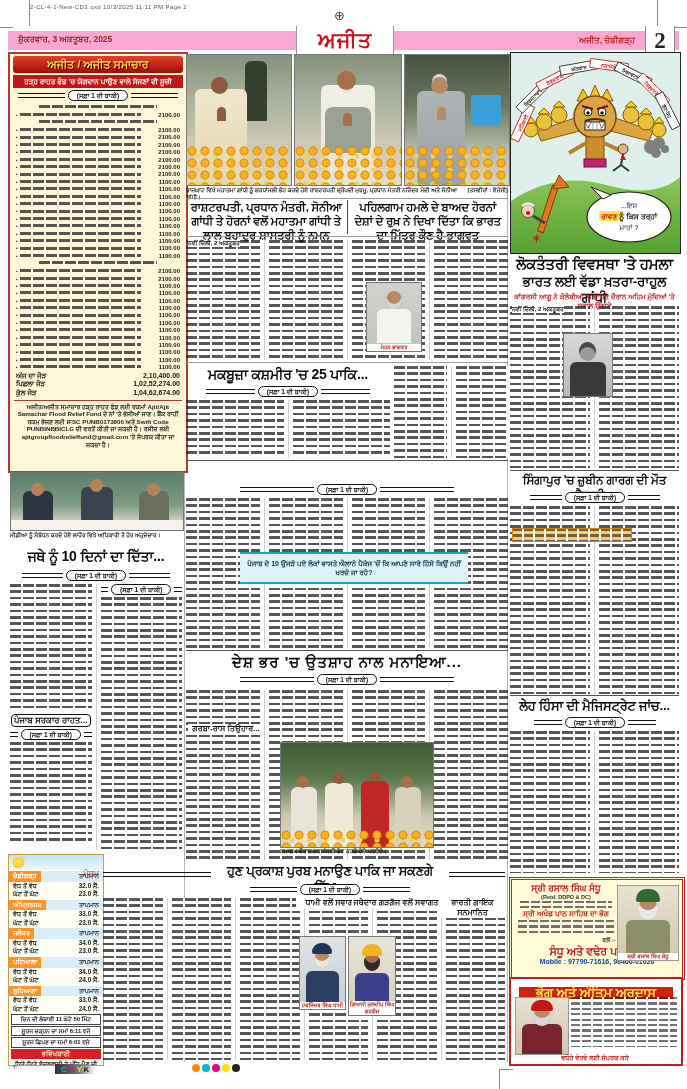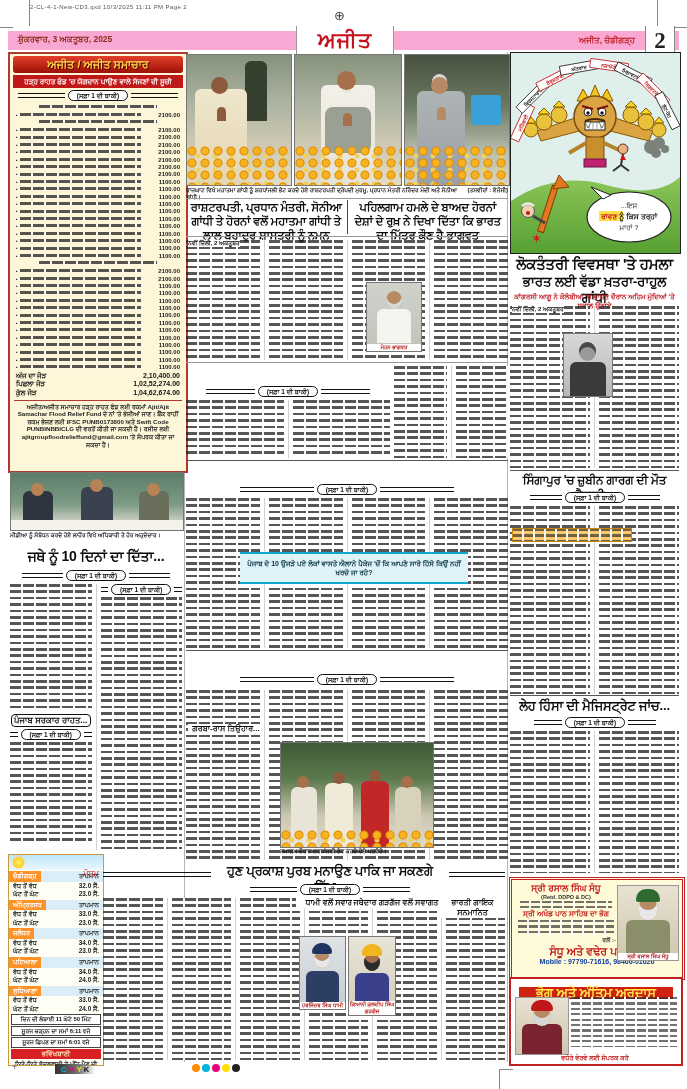--- a/index.html
+++ b/index.html
@@ -492,20 +492,21 @@
       </div>
   </div>
   <div class="abs dl" style="left:188px;top:240px;">ਨਵੀਂ ਦਿੱਲੀ, 2 ਅਕਤੂਬਰ</div>
   <div class="photo" style="left:366px;top:282px;width:54px;height:68px;background:linear-gradient(#cfd3cc,#bfc3ba);">
     <div class="fig" style="left:10px;top:26px;width:34px;height:34px;background:#f4f4ee;"></div>
     <div class="head" style="left:19px;top:8px;width:16px;height:18px;background:#b78a63;box-shadow:inset 0 -5px 0 #d8d8d8;"></div>
     <div class="capstrip">ਮੋਹਨ ਭਾਗਵਤ</div>
   </div>
 
   <div class="hrule" style="left:186px;top:362px;width:322px;background:#999;"></div>
+  <div class="abs hl" style="left:186px;top:366px;width:204px;font-size:14px;">ਮਕਬੂਜ਼ਾ ਕਸ਼ਮੀਰ 'ਚ 25 ਪਾਕਿ...</div>
   <div class="abs tagrow" style="left:206px;top:386px;width:164px;">
       <span class="oval">(ਸਫ਼ਾ 1 ਦੀ ਬਾਕੀ)</span>
     </div>
   <div class="abs cols" style="left:186px;top:400px;width:204px;height:58px;">
     <div class="c">
         <div class="gk" style="height:58px;"></div>
       </div>
     <div class="c">
         <div class="gk" style="height:58px;"></div>
       </div>
@@ -533,20 +534,21 @@
     <div class="c">
         <div class="gk" style="height:150px;"></div>
       </div>
     <div class="c">
         <div class="gk" style="height:150px;"></div>
       </div>
   </div>
   <div class="abs" id="quote">ਪੰਜਾਬ ਦੇ 10 ਉਜੜੇ ਪਏ ਲੋਕਾਂ ਵਾਸਤੇ ਐਲਾਨੇ ਪੈਕੇਜ 'ਚੋਂ ਕਿ ਆਪਣੇ ਸਾਰੇ ਹਿੱਸੇ ਕਿਉਂ ਨਹੀਂ ਖਰਚੇ ਜਾ ਰਹੇ?</div>
 
   <div class="hrule" style="left:186px;top:650px;width:322px;background:#555;"></div>
+  <div class="abs hl" style="left:186px;top:653px;width:322px;font-size:15px;letter-spacing:1px;">ਦੇਸ਼ ਭਰ 'ਚ ਉਤਸ਼ਾਹ ਨਾਲ ਮਨਾਇਆ...</div>
   <div class="abs tagrow" style="left:240px;top:674px;width:214px;">
       <span class="oval">(ਸਫ਼ਾ 1 ਦੀ ਬਾਕੀ)</span>
     </div>
   <div class="abs cols" style="left:186px;top:690px;width:322px;height:170px;">
     <div class="c">
         <div class="gk" style="height:170px;"></div>
       </div>
     <div class="c">
         <div class="gk" style="height:170px;"></div>
       </div>

